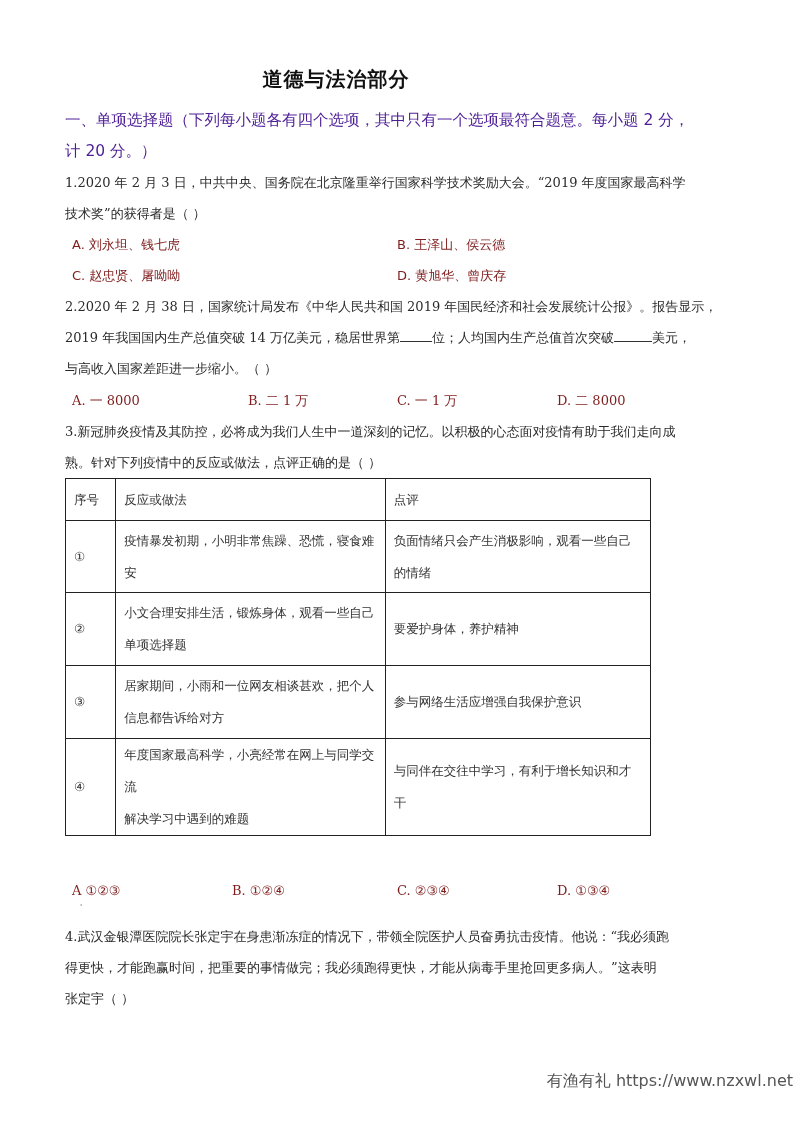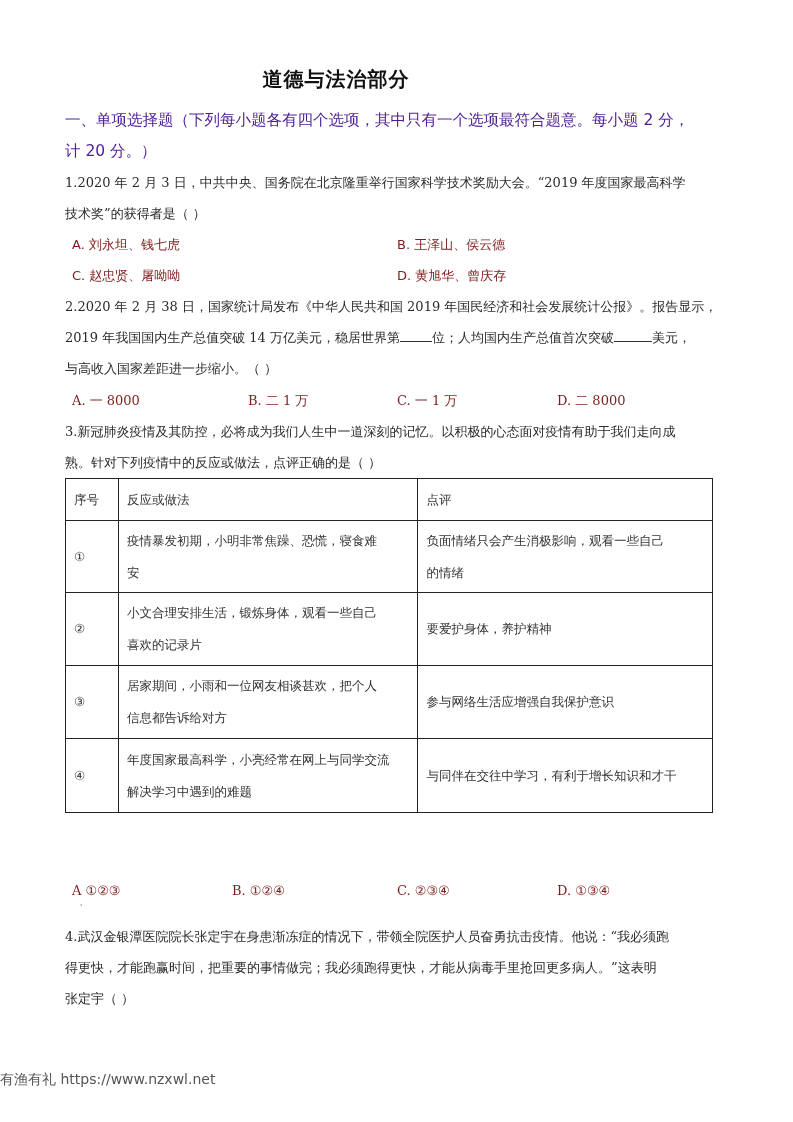--- a/index.html
+++ b/index.html
@@ -5,26 +5,26 @@
   html, body { margin: 0; padding: 0; background: #ffffff; }
   body { width: 793px; height: 1122px; position: relative; overflow: hidden;
          font-family: "DejaVu Serif", "Liberation Serif", serif; color: #222; }
   .abs { position: absolute; white-space: nowrap; }
   .title { left: 0; width: 672px; top: 66px; text-align: center; font-size: 20px; font-weight: bold;
            font-family: "DejaVu Sans", sans-serif; letter-spacing: 1px; color:#111; }
   .sec { left: 65px; font-size: 15.5px; font-weight: normal; font-family: "DejaVu Sans", sans-serif; color:#4c1d95; }
   .q { left: 65px; font-size: 13px; color:#2a2a2a; }
   .opt { font-size: 13px; color:#7f1d1d; }
   .blank { display:inline-block; border-bottom: 1px solid #333; vertical-align: baseline; height: 12px; }
-  table.t { position: absolute; left: 65px; top: 478px; border-collapse: collapse; width: 648px; }
+  table.t { position: absolute; left: 65px; top: 478px; border-collapse: collapse; width: 586px; }
   table.t td { border: 1.3px solid #222; font-size: 12.5px; color:#333; padding: 0 8px; line-height: 32px; vertical-align: middle; }
   .c1 { width: 36px; }
   .c2 { width: 283px; }
   .c3 { width: 278px; }
-  .footer { left: 0; width: 793px; top: 1071px; text-align: left; font-size: 14px; color: #555;
+  .footer { left: 0; width: 793px; top: 1071px; text-align: right; font-size: 16px; color: #555;
             font-family: "DejaVu Sans", sans-serif; }
   .dot { left: 80px; top: 902px; font-size: 8px; color:#666; }
 </style>
 </head>
 <body>
 
 <div class="abs title">道德与法治部分</div>
 
 <div class="abs sec" style="top:110px;">一、单项选择题（下列每小题各有四个选项，其中只有一个选项最符合题意。每小题 2 分，</div>
 <div class="abs sec" style="top:141px;">计 20 分。）</div>
@@ -69,21 +69,21 @@
           </td>
       <td class="c3">
             <div>负面情绪只会产生消极影响，观看一些自己</div>
             <div>的情绪</div>
           </td>
     </tr>
     <tr style="height:73px;">
       <td class="c1">②</td>
       <td class="c2">
             <div>小文合理安排生活，锻炼身体，观看一些自己</div>
-            <div>喜欢的记录片</div>
+            <div>单项选择题</div>
           </td>
       <td class="c3">要爱护身体，养护精神</td>
     </tr>
     <tr style="height:73px;">
       <td class="c1">③</td>
       <td class="c2">
             <div>居家期间，小雨和一位网友相谈甚欢，把个人</div>
             <div>信息都告诉给对方</div>
           </td>
       <td class="c3">参与网络生活应增强自我保护意识</td>

